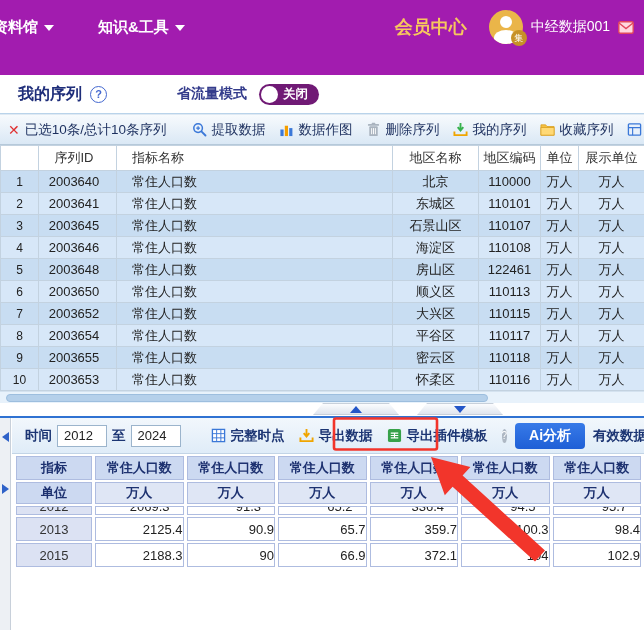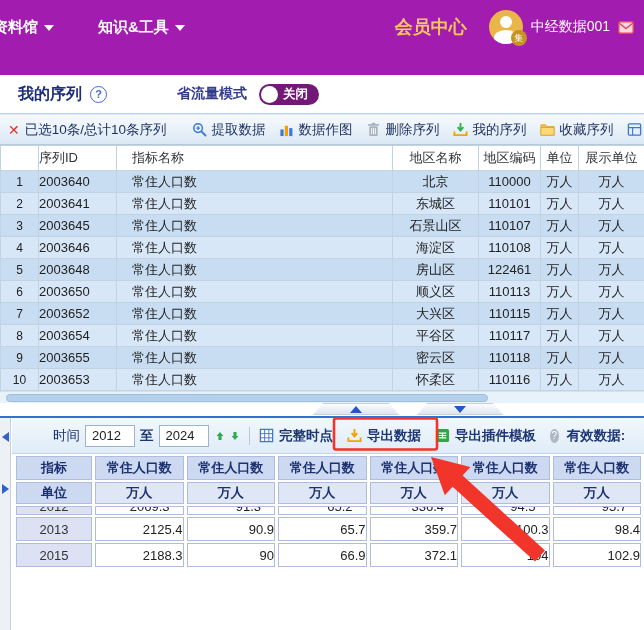--- a/index.html
+++ b/index.html
@@ -45,21 +45,21 @@
   .x-icon { color:#e03131; font-weight:bold; font-size:14px; }
   .tb-svg { width:15px; height:15px; flex:0 0 auto; }
 
   
   table.series { width:644px; border-collapse:collapse; table-layout:fixed; font-size:13px; }
   table.series th, table.series td { border:1px solid #c3d2e0; height:22px; overflow:hidden; white-space:nowrap; }
   table.series th { height:25px; background:#fff; font-weight:normal; color:#333; }
   table.series tr.odd td { background:#c8ddf2; }
   table.series tr.even td { background:#d7e7f8; }
   .sc0 { width:38px; text-align:center; font-size:12px; }
-  .sc1 { width:78px; text-align:left; padding-right:7px; }
+  .sc1 { width:78px; text-align:center; padding-right:7px; }
   .sc2 { width:276px; text-align:left; padding-left:15px; }
   .sc3 { width:86px; text-align:center; }
   .sc4 { width:62px; text-align:center; }
   .sc5 { width:38px; text-align:center; }
   .sc6 { width:66px; text-align:center; }
 
   
   .hscroll { height:12px; background:#e8f2fb; position:relative; border-top:1px solid #d4e2ef; }
   .hscroll-thumb { position:absolute; left:6px; top:2px; width:482px; height:8px; border-radius:4px; background:#b5d0ea; border:1px solid #9dbede; cursor:pointer; }
 
@@ -73,21 +73,21 @@
   .tri-down { width:0; height:0; border-left:6px solid transparent; border-right:6px solid transparent; border-top:7px solid #2456c8; }
 
   
   .bottom-panel { height:214px; border-top:2px solid #2f72d2; position:relative; background:#fff; }
   .side-strip { position:absolute; left:0; top:0; width:11px; height:100%; background:#edf0f4; border-right:1px solid #c8d0da; z-index:2; }
   .strip-arrow-left { position:absolute; left:2px; top:14px; width:0; height:0; border-top:5px solid transparent; border-bottom:5px solid transparent; border-right:7px solid #2f62c8; }
   .strip-arrow-right { position:absolute; left:2px; top:66px; width:0; height:0; border-top:5px solid transparent; border-bottom:5px solid transparent; border-left:7px solid #2f62c8; }
 
   .bp-controls { height:36px; display:flex; align-items:center; padding-left:13px; white-space:nowrap; overflow:hidden;
     background:linear-gradient(#f2f7fc,#dfecf8); border-bottom:1px solid #c2d4e6; font-size:13.5px; color:#1c3573; }
-  .bp-label { font-weight:normal; margin-right:5px;margin-left:28px; }
+  .bp-label { font-weight:bold; margin-right:5px; }
   .time-input { width:50px; height:22px; border:1px solid #9bb4cc; background:#fff; font-size:13px; padding:0 6px; color:#222; font-family:inherit; }
   .mid-label { margin:0 5px; font-weight:bold; }
   .arrow-btn { width:16px; height:16px; margin-left:6px; cursor:pointer; }
   .bp-sep { width:1px; height:18px; background:#b9c8d8; margin:0 9px; }
   .bp-item { display:flex; align-items:center; gap:5px; cursor:pointer; margin-right:14px; font-weight:bold; color:#1c3573; }
   .bp-help { width:14px; height:14px; border-radius:50%; background:#aeb8c4; color:#fff; font-size:10px; display:flex; align-items:center; justify-content:center; margin-right:8px; cursor:pointer; }
   .ai-btn { height:26px; padding:0 14px; background:linear-gradient(#377ae8,#1f5fd6); border:none; border-radius:4px;
     color:#fff; font-size:14px; font-weight:bold; cursor:pointer; margin-right:8px; font-family:inherit; }
   .valid-text { font-weight:bold; color:#1c3573; }
 
@@ -375,20 +375,21 @@
     <div class="bp-item">
       <svg class="tb-svg" viewBox="0 0 16 16">
         <rect x="1" y="1" width="14" height="14" rx="2" fill="#37a24a"></rect>
         <path d="M4 5.5 H12 M4 8 H12 M4 10.5 H12 M8 5.5 V10.5" stroke="#fff" stroke-width="1.2"></path>
       </svg>
       <span>导出插件模板</span>
     </div>
 
     <span class="bp-help">?</span>
 
+    <button class="ai-btn">Ai分析</button>
 
     <span class="valid-text">有效数据:</span>&nbsp;
     &nbsp;
     &nbsp;
     
   </div>
 
   <table class="preview">
     <tbody id="preview-body">
         <tr class="phead">

